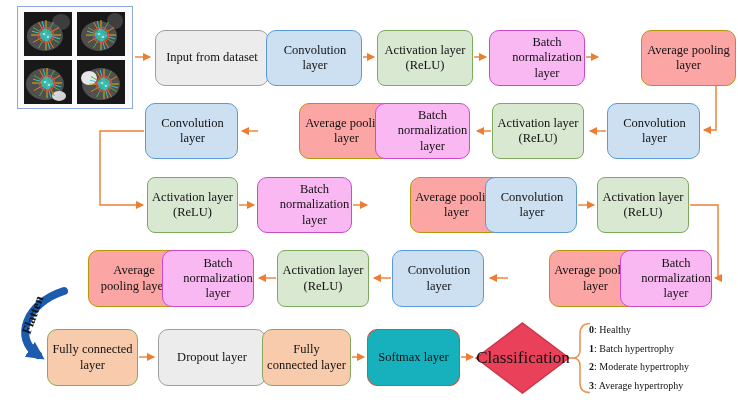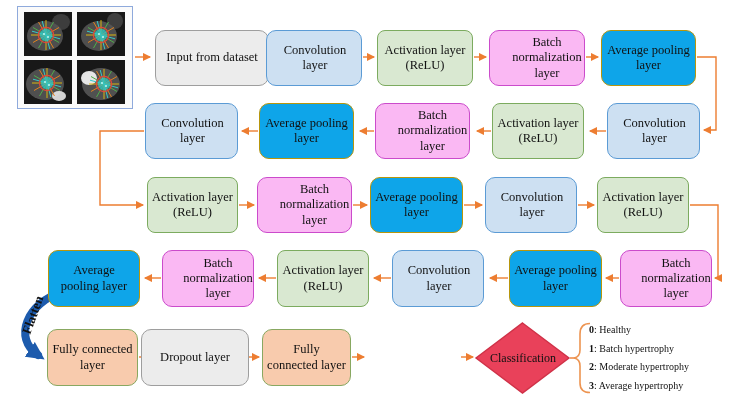--- a/index.html
+++ b/index.html
@@ -6,25 +6,25 @@
   .stage{position:relative;width:738px;height:406px;background:#fff;overflow:hidden;
          font-family:"Liberation Serif","DejaVu Serif",serif;color:#111;}
   .wires{position:absolute;left:0;top:0;pointer-events:none;}
   .node{position:absolute;box-sizing:border-box;display:flex;align-items:center;justify-content:center;
         text-align:center;border-radius:10px;border:1.4px solid #999;font-size:12.5px;line-height:1.22;
         padding:2px 4px;}
   .gray  {background:#ececec;border-color:#9e9e9e;}
   .blue  {background:#cde0f2;border-color:#5b9bd5;padding-left:6px;}
   .green {background:#d9e8d1;border-color:#7cab5f;border-radius:8px;}
   .pink  {background:#fab8f3;border-color:#cb4bcb;padding-left:24px;}
-  .yellow{background:#0ea5e9;border-color:#b8960c;}
+  .yellow{background:#fca5a5;border-color:#b8960c;margin-left:40px;}
   .peach {background:#f8cbad;border-color:#88a861;}
   .teal  {background:#16b1bd;border-color:#e2492b;}
   .diamond-label{position:absolute;left:476px;top:322px;width:94px;height:72px;display:flex;
-        align-items:center;justify-content:center;font-size:12px;}
+        align-items:center;justify-content:center;font-size:17px;}
   .flatten-label{position:absolute;left:2px;top:307px;width:62px;text-align:center;font-weight:bold;
         font-size:13px;transform:rotate(-70deg);}
   .legend{position:absolute;left:589px;top:321px;width:148px;font-size:10px;}
   .legend p{margin:0 0 1px 0;line-height:17.6px;white-space:nowrap;}
   .legend .num{font-weight:bold;}
   .panel{position:absolute;left:17px;top:6px;width:116px;height:103px;}
 </style>
 </head>
 <body>
 
@@ -130,22 +130,23 @@
   <div class="node green" style="left:597px;top:177px;width:92px;height:56px">Activation layer (ReLU)</div>
 
   <div class="node yellow" style="left:48px;top:250px;width:92px;height:57px">Average pooling layer</div>
   <div class="node pink" style="left:162px;top:250px;width:92px;height:57px">Batch normalization layer</div>
   <div class="node green" style="left:277px;top:250px;width:92px;height:57px">Activation layer (ReLU)</div>
   <div class="node blue" style="left:392px;top:250px;width:92px;height:57px">Convolution layer</div>
   <div class="node yellow" style="left:509px;top:250px;width:93px;height:57px">Average pooling layer</div>
   <div class="node pink" style="left:620px;top:250px;width:92px;height:57px">Batch normalization layer</div>
 
   <div class="node peach" style="left:47px;top:329px;width:91px;height:57px">Fully connected layer</div>
-  <div class="node gray" style="left:141px;top:329px;width:108px;height:57px">Dropout layer</div>
+  <div class="node gray" style="left:158px;top:329px;width:108px;height:57px">Dropout layer</div>
   <div class="node peach" style="left:262px;top:329px;width:89px;height:57px">Fully connected layer</div>
+  <div class="node teal" style="left:367px;top:329px;width:93px;height:57px">Softmax layer</div>
 
   <div class="flatten-label">Flatten</div>
   <div class="diamond-label">Classification</div>
 
   <div class="legend">
     <p><span class="num">0</span><span>: Healthy</span></p>
     <p><span class="num">1</span><span>: Batch hypertrophy</span></p>
     <p><span class="num">2</span><span>: Moderate hypertrophy</span></p>
     <p><span class="num">3</span><span>: Average hypertrophy</span></p>
   </div>

